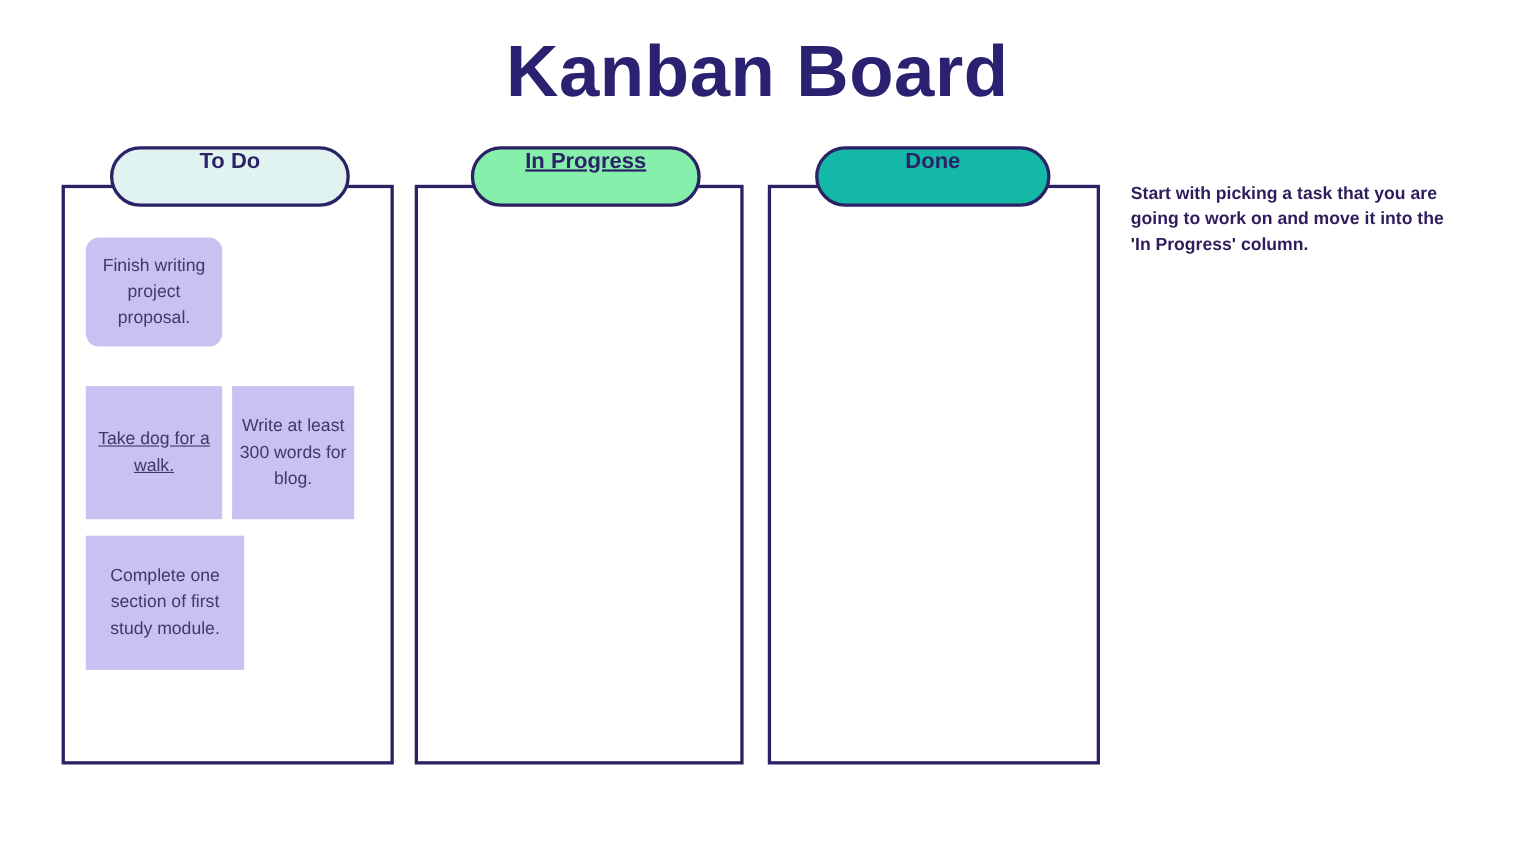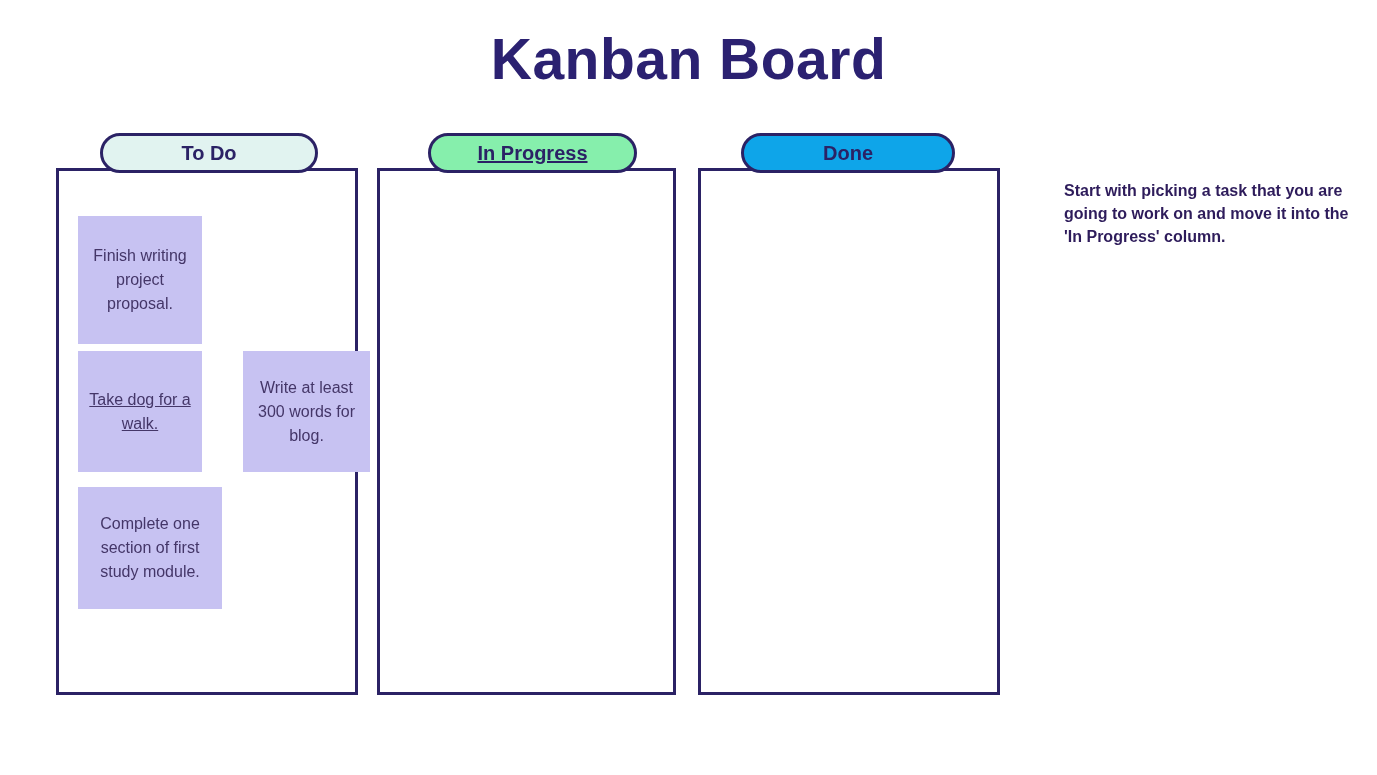--- a/index.html
+++ b/index.html
@@ -15,45 +15,45 @@
     background: #ffffff;
     overflow: hidden;
   }
   .title {
     position: absolute;
     left: 0;
     top: 26px;
     width: 1377px;
     margin: 0;
     text-align: center;
-    font-size: 57px;
+    font-size: 66px;
     font-weight: 800;
     letter-spacing: 0.5px;
     color: #2B2171;
   }
   .column {
     position: absolute;
     top: 168px;
     height: 527px;
     border: 3px solid #2B2265;
     box-sizing: border-box;
     background: #ffffff;
   }
   .col-todo      { left: 56px;  width: 302px; }
   .col-progress  { left: 377px; width: 299px; }
   .col-done      { left: 698px; width: 302px; }
   .pill {
     position: absolute;
     top: 133px;
-    height: 40px;
+    height: 55px;
     border: 3px solid #2B2265;
     border-radius: 29px;
     box-sizing: border-box;
     display: flex;
-    align-items: center;
+    align-items: flex-start;
     justify-content: center;
     font-size: 20px;
     font-weight: bold;
     color: #2B2265;
     z-index: 2;
   }
   .pill-todo     { left: 100px; width: 218px; }
   .pill-progress { left: 428px; width: 209px; }
   .pill-done     { left: 741px; width: 214px; }
   .card {
@@ -64,56 +64,55 @@
     align-items: center;
     justify-content: center;
     text-align: center;
     font-size: 16px;
     line-height: 1.5;
     padding: 4px 6px;
     box-sizing: border-box;
     z-index: 1;
     cursor: grab;
   }
-  .card-a { left: 78px;  top: 216px; width: 124px; height: 128px; }
+  .card-a { left: 78px;  top: 216px; width: 124px; height: 99px; border-radius: 12px; }
   .card-b { left: 78px;  top: 351px; width: 124px; height: 121px; text-decoration: underline; }
-  .card-c { left: 211px; top: 351px; width: 127px; height: 121px; margin-left: 32px; }
+  .card-c { left: 211px; top: 351px; width: 111px; height: 121px; }
   .card-d { left: 78px;  top: 487px; width: 144px; height: 122px; }
   .card-e { left: 468px; top: 216px; width: 124px; height: 122px; }
   .instruction {
     position: absolute;
     left: 1028px;
-    top: 179px;
+    top: 165px;
     width: 305px;
     font-size: 16px;
     font-weight: bold;
     line-height: 23px;
     color: #2E1C5B;
-    margin-left: 36px;
   }
 </style>
 </head>
 <body>
 
 <div class="board">
 
   <h1 class="title">Kanban Board</h1>
 
   <div class="column col-todo"></div>
   <div class="pill pill-todo" style="background: rgb(225, 243, 240);">
     <span>To Do</span>
   </div>
 
   <div class="column col-progress"></div>
   <div class="pill pill-progress" style="background: #86efac; text-decoration: underline;">
     <span>In Progress</span>
   </div>
 
   <div class="column col-done"></div>
-  <div class="pill pill-done" style="background: #0ea5e9;">
+  <div class="pill pill-done" style="background: #14b8a6;">
     <span>Done</span>
   </div>
 
   <div class="card card-a">
     <span>Finish writing project proposal.</span>
   </div>
   <div class="card card-b">
     <span>Take dog for a walk.</span>
   </div>
   <div class="card card-c">

